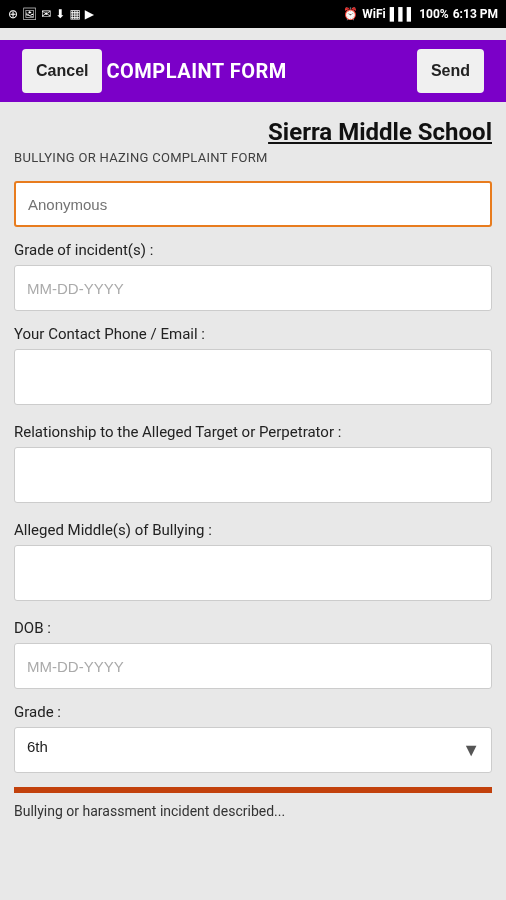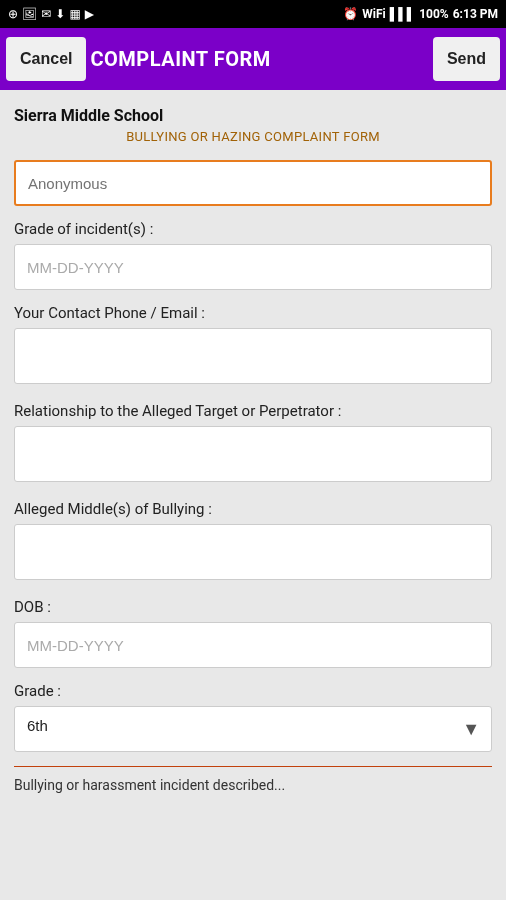--- a/index.html
+++ b/index.html
@@ -34,22 +34,23 @@
       gap: 4px;
       font-weight: bold;
     }
 
     
     .nav-bar {
       background: #7b00c8;
       display: flex;
       align-items: center;
       height: 62px;
-      padding: 0 6px;
+      padding: 0 22px;
       gap: 4px;
+      margin-top: 12px;
     }
     .nav-btn {
       background: #f0f0f0;
       border: none;
       border-radius: 4px;
       padding: 10px 14px;
       font-size: 16px;
       font-weight: bold;
       color: #222;
       cursor: pointer;
@@ -64,30 +65,30 @@
       letter-spacing: 0.5px;
     }
 
     
     .content {
       background: #e8e8e8;
       padding: 16px 14px 24px 14px;
     }
 
     .school-name {
-      text-align: left;
-      font-size: 16px;
+      text-align: right;
+      font-size: 24px;
       font-weight: bold;
       color: #111;
       margin-bottom: 4px;
+      text-decoration: underline;
     }
     .form-subtitle {
-      text-align: center;
       font-size: 13px;
-      color: #a16207;
+      color: #404040;
       letter-spacing: 0.3px;
       margin-bottom: 16px;
     }
 
     .field-label {
       font-size: 15px;
       color: #222;
       margin-bottom: 6px;
       margin-top: 14px;
     }
@@ -148,21 +149,21 @@
       transform: translateY(-50%);
       pointer-events: none;
       font-size: 18px;
       color: #555;
     }
 
     .partial-text {
       font-size: 14px;
       color: #333;
       margin-top: 14px;
-      border-top: 1px solid #c2410c;
+      border-top: 6px solid #c2410c;
       padding-top: 10px;
     }
   </style>
 </head>
 <body>
 
 <div class="status-bar">
   <div class="status-bar-left">
 
     <span>⊕</span>

